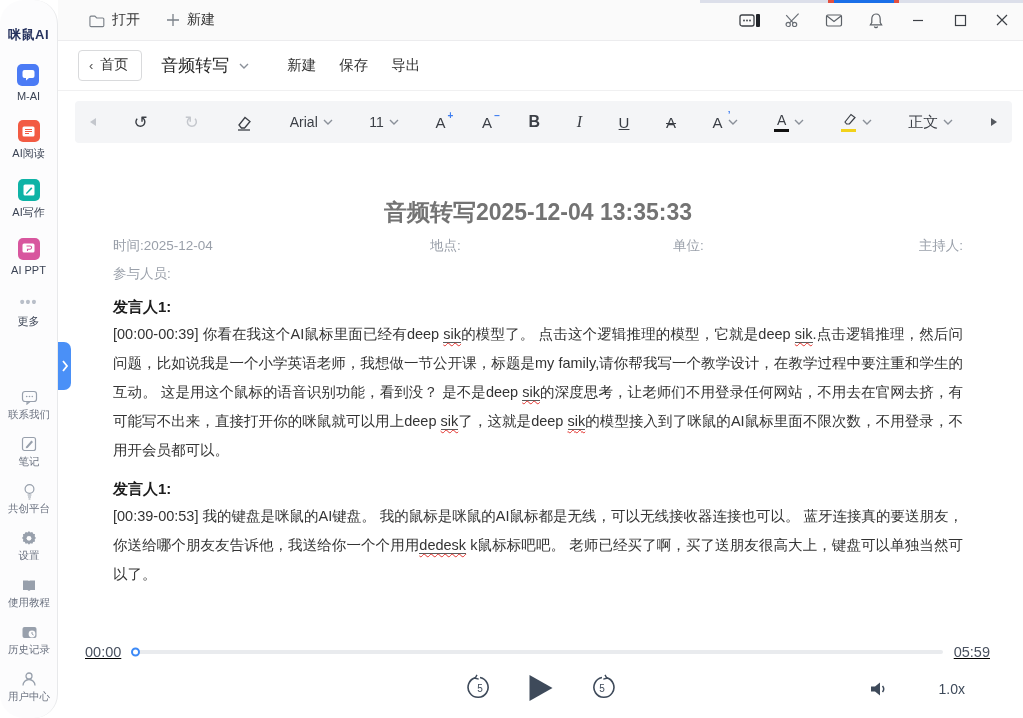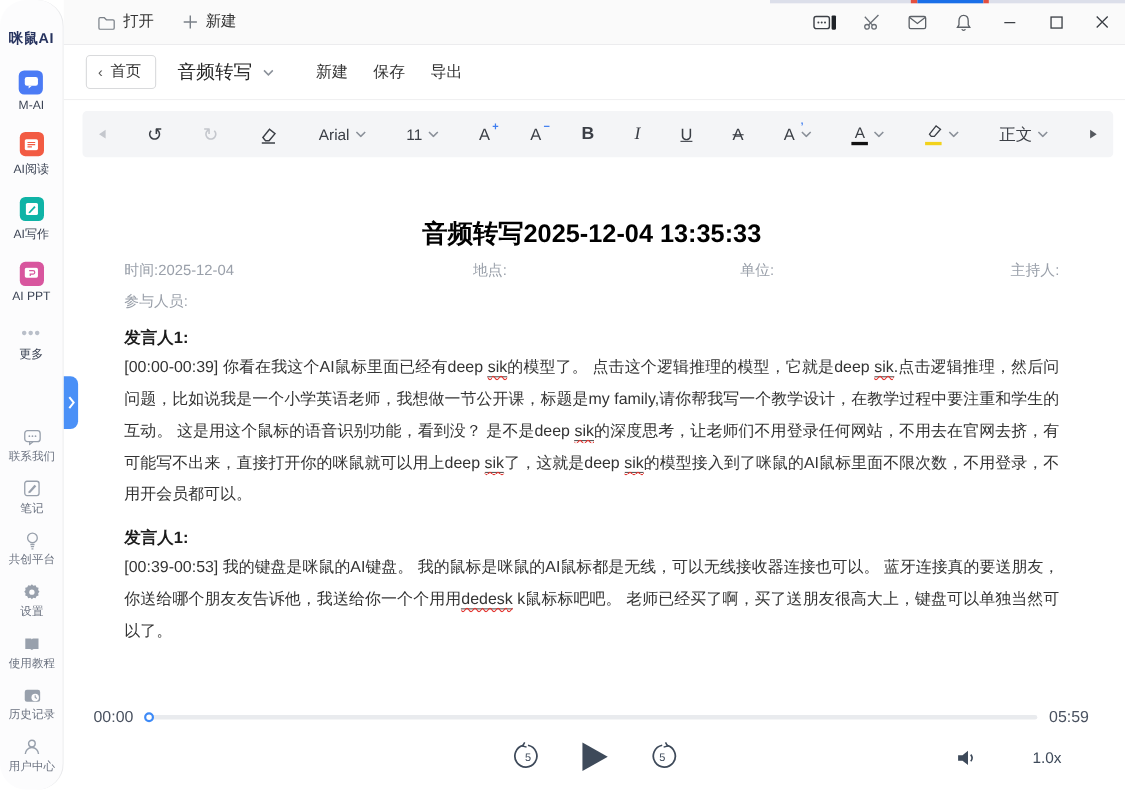--- a/index.html
+++ b/index.html
@@ -70,32 +70,32 @@
   .a-mark { position:relative; font-size:15px; }
   .a-mark sup { position:absolute; top:-4px; right:-8px; font-size:10px; font-weight:bold; }
   .sup-blue { color:#3f7ef0; }
   .fc-a { display:inline-block; text-align:center; line-height:1; font-size:14px; }
   .fc-a .bar { display:block; height:3px; width:15px; margin-top:2px; }
   .chev { width:10px; height:6px; fill:none; stroke:#8a9099; stroke-width:1.4; }
 
   
   .doc { padding:0 60px 0 55px; }
   .doc-title { margin-top:54px; text-align:center; font-size:23px; font-weight:bold;
-    color:#000000; }
+    color:#737373; }
   .meta-grid { margin-top:9px; display:grid; grid-template-columns:317px 243px 243px 1fr;
     color:#9aa0aa; font-size:13.5px; }
   .meta-grid .right { text-align:right; }
   .meta-line { margin-top:10px; color:#9aa0aa; font-size:13.5px; }
   .speaker { margin-top:15px; font-size:15px; font-weight:bold; color:#1c1c1c; }
   .para { margin-top:3px; font-size:14.5px; color:#333; line-height:29px; text-align:justify; }
   .mis { border-bottom:1px solid #5a5a5a; text-decoration:underline wavy #e3342f 1px;
     text-underline-offset:3px; }
 
   
-  .player { position:absolute; left:0; bottom:0; width:965px; height:90px; background:#fff; }
+  .player { position:absolute; left:0; bottom:0; width:965px; height:90px; background:#fff;text-decoration:underline; }
   .prog-row { display:flex; align-items:center; padding:16px 33px 0 27px; }
   .ptime { font-size:14.5px; color:#4a5260; }
   .track { flex:1; height:4px; background:#e9ebee; border-radius:2px; margin:0 11px;
     position:relative; cursor:pointer; }
   .knob { position:absolute; left:0; top:50%; transform:translate(-1px,-50%);
     width:9px; height:9px; border-radius:50%; background:#fff; border:2.5px solid #3d8af7; }
   .ctl-row { position:relative; height:50px; margin-top:8px; }
   .ctl-center { position:absolute; left:50%; top:6px; transform:translateX(-50%);
     display:flex; align-items:center; gap:36px; }
   .skipbtn { cursor:pointer; display:flex; }

